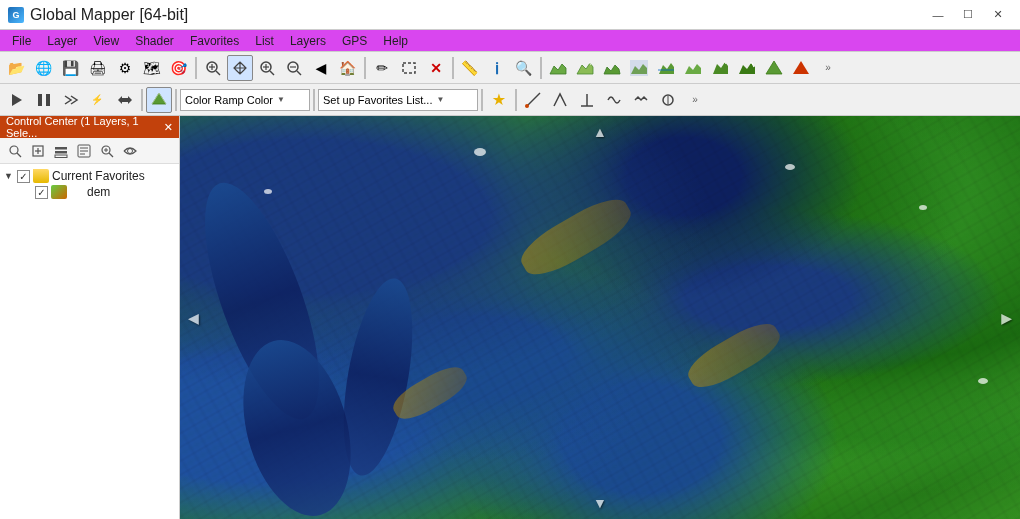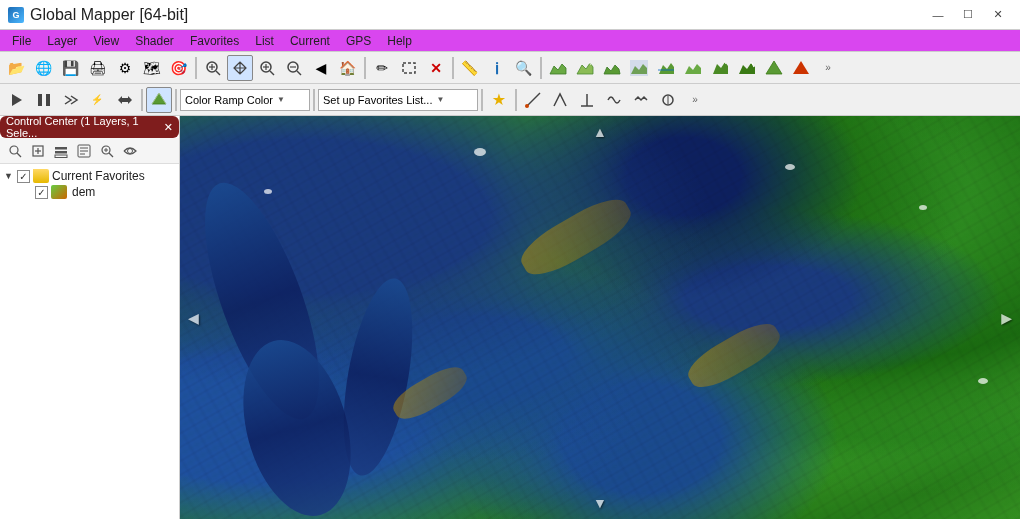--- a/index.html
+++ b/index.html
@@ -100,29 +100,28 @@
     
     #control-panel {
       width: 180px;
       background: #fff;
       border-right: 1px solid #ccc;
       display: flex;
       flex-direction: column;
       flex-shrink: 0;
     }
     #cc-header {
-      background: #7f1d1d;
+      background: #c2410c;
       color: white;
       font-size: 11px;
       padding: 3px 6px;
       display: flex;
       align-items: center;
       justify-content: space-between;
       height: 22px;
-      border-radius: 6px;
     }
     #cc-toolbar {
       display: flex;
       align-items: center;
       padding: 2px 4px;
       gap: 1px;
       border-bottom: 1px solid #ddd;
       height: 26px;
       background: #f5f5f5;
     }
@@ -277,21 +276,21 @@
   </div>
 </div>
 
 <div id="menu-bar">
   <div class="menu-item">File</div>
   <div class="menu-item">Layer</div>
   <div class="menu-item">View</div>
   <div class="menu-item">Shader</div>
   <div class="menu-item">Favorites</div>
   <div class="menu-item">List</div>
-  <div class="menu-item">Current</div>
+  <div class="menu-item">Layers</div>
   <div class="menu-item">GPS</div>
   <div class="menu-item">Help</div>
 </div>
 
 <div id="toolbar1">
   <div class="tb-btn" title="Open">📂</div>
   <div class="tb-btn" title="Open Web">🌐</div>
   <div class="tb-btn" title="Save">💾</div>
   <div class="tb-btn" title="Print">🖨</div>
   <div class="tb-btn" title="Settings">⚙</div>
@@ -536,21 +535,21 @@
         <span class="expand-arrow">▼</span>
         <div class="tree-checkbox">✓</div>
         <div class="tree-icon-folder"></div>
         <span style="color:#222; font-size:12px;">Current Favorites</span>
       </div>
 
       <div class="tree-item child-indent">
         <span class="expand-arrow"></span>
         <div class="tree-checkbox">✓</div>
         <div class="tree-icon-dem"></div>
-        <span style="color:#222; font-size:12px; margin-left:2px;">dem</span>
+        <span style="color:#222; font-size:12px; margin-left:17px;">dem</span>
       </div>
     </div>
   </div>
 
   <div id="map-area">
     <div id="map-canvas">
 
       <div id="dem-bg">
         <div id="dem-overlay"></div>
 

